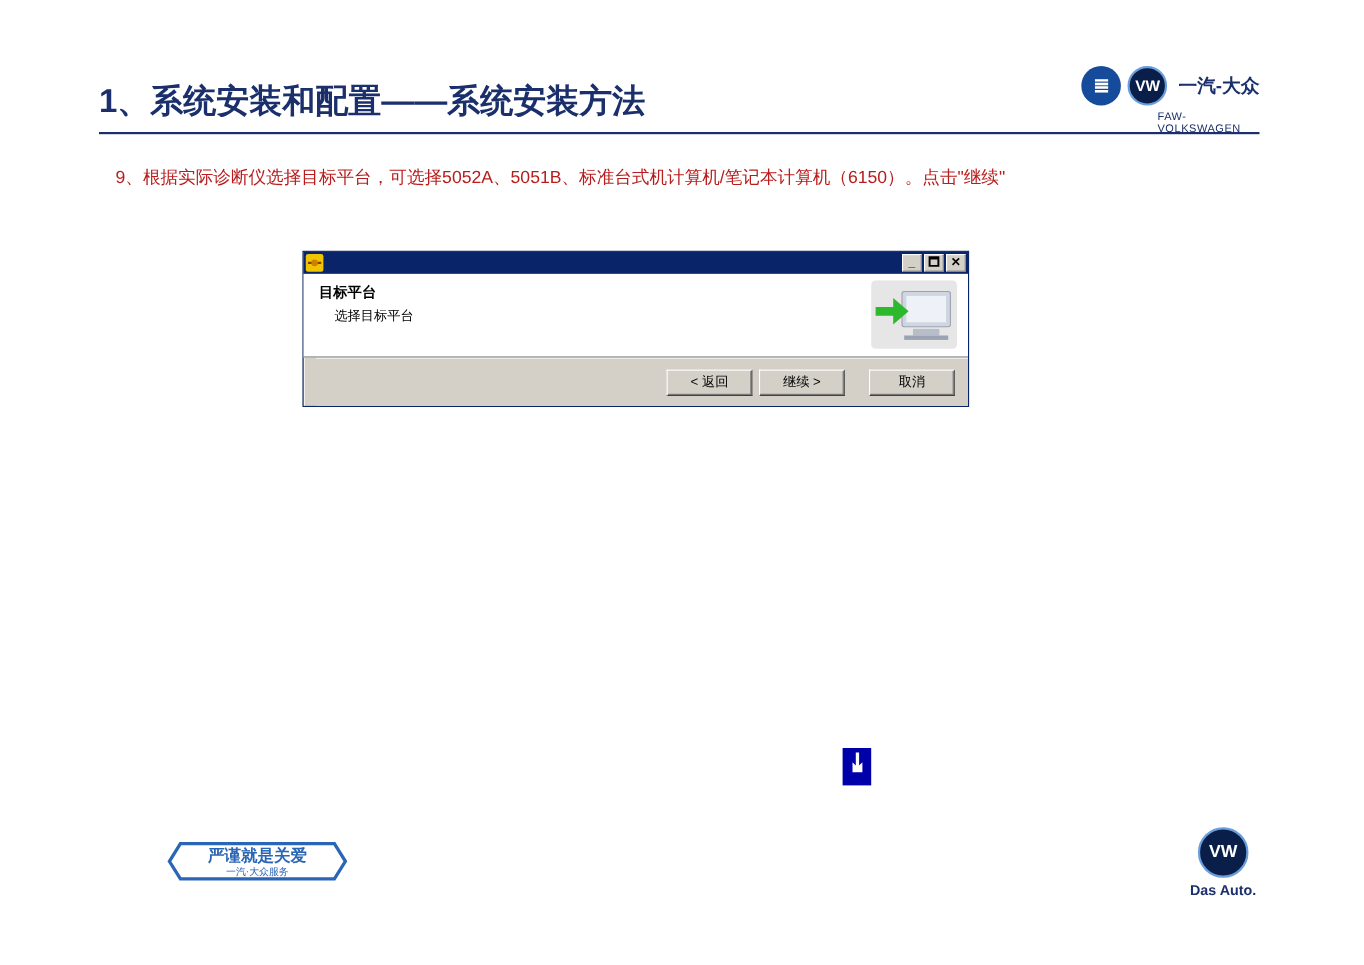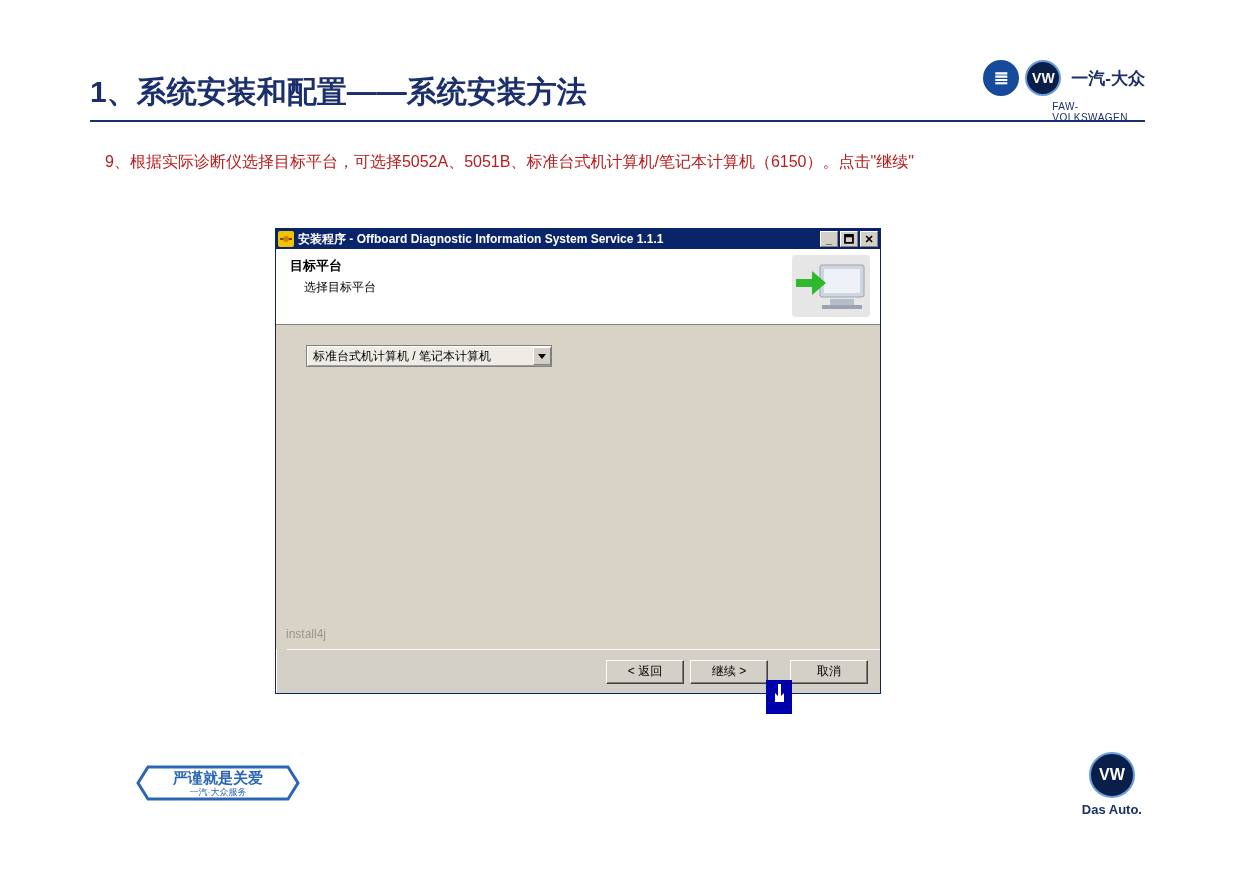--- a/index.html
+++ b/index.html
@@ -176,21 +176,21 @@
     .cursor {
       position:absolute;
       top:680px;
       left:766px;
       width:26px; height:34px;
       background:#0000aa;
       display:flex;align-items:center;justify-content:center;
     }
     .footer-logo-left {
       position:absolute;
-      bottom:70px; left:130px;
+      bottom:70px; left:146px;
       width:175px; height:48px;
     }
     .footer-logo-right {
       position:absolute;
       bottom:60px; right:98px;
       text-align:center;
     }
     .footer-logo-right .das-auto {
       font-size:13px; color:#1a2f6b; font-weight:bold;
     }
@@ -215,21 +215,20 @@
 <div class="body-text">9、根据实际诊断仪选择目标平台，可选择5052A、5051B、标准台式机计算机/笔记本计算机（6150）。点击"继续"</div>
 
 <div class="installer">
   <div class="titlebar">
     <span class="tb-icon">
       <svg viewBox="0 0 16 16">
           <rect x="2" y="7" width="12" height="2" fill="#804000"></rect>
           <circle cx="8" cy="8" r="3" fill="#d08000"></circle>
         </svg>
     </span>
-    <span>安装程序 - Offboard Diagnostic Information System Service 1.1.1</span>
     <span class="tb-spacer"></span>
     <div class="tb-buttons">
       <div class="tb-btn">_</div>
       <div class="tb-btn">🗖</div>
       <div class="tb-btn">✕</div>
     </div>
   </div>
 
   <div class="header-panel">
     <div>
@@ -240,31 +239,20 @@
       <svg viewBox="0 0 78 62">
         <rect x="28" y="10" width="44" height="32" rx="2" fill="#cfd6e0" stroke="#9aa2b4"></rect>
         <rect x="32" y="14" width="36" height="24" fill="#eef2f8"></rect>
         <rect x="38" y="44" width="24" height="6" fill="#b8bec9"></rect>
         <rect x="30" y="50" width="40" height="4" fill="#9aa2b4"></rect>
         <polygon points="4,24 20,24 20,16 34,28 20,40 20,32 4,32" fill="#2db82d"></polygon>
       </svg>
     </div>
   </div>
 
-  <div class="main-panel">
-    <div class="dropdown">
-      <span class="dd-text">标准台式机计算机 / 笔记本计算机</span>
-      <span class="dd-btn">
-        <svg width="10" height="10" viewBox="0 0 10 10">
-            <polygon points="1,3 9,3 5,8" fill="#000"></polygon>
-          </svg>
-      </span>
-    </div>
-    <div class="install4j">install4j</div>
-  </div>
 
   <div class="button-bar">
     <div class="win-btn">&lt; 返回</div>
     <div class="win-btn">继续 &gt;</div>
     <div class="gap-spacer"></div>
     <div class="win-btn">取消</div>
   </div>
 </div>
 
 <div class="cursor">

